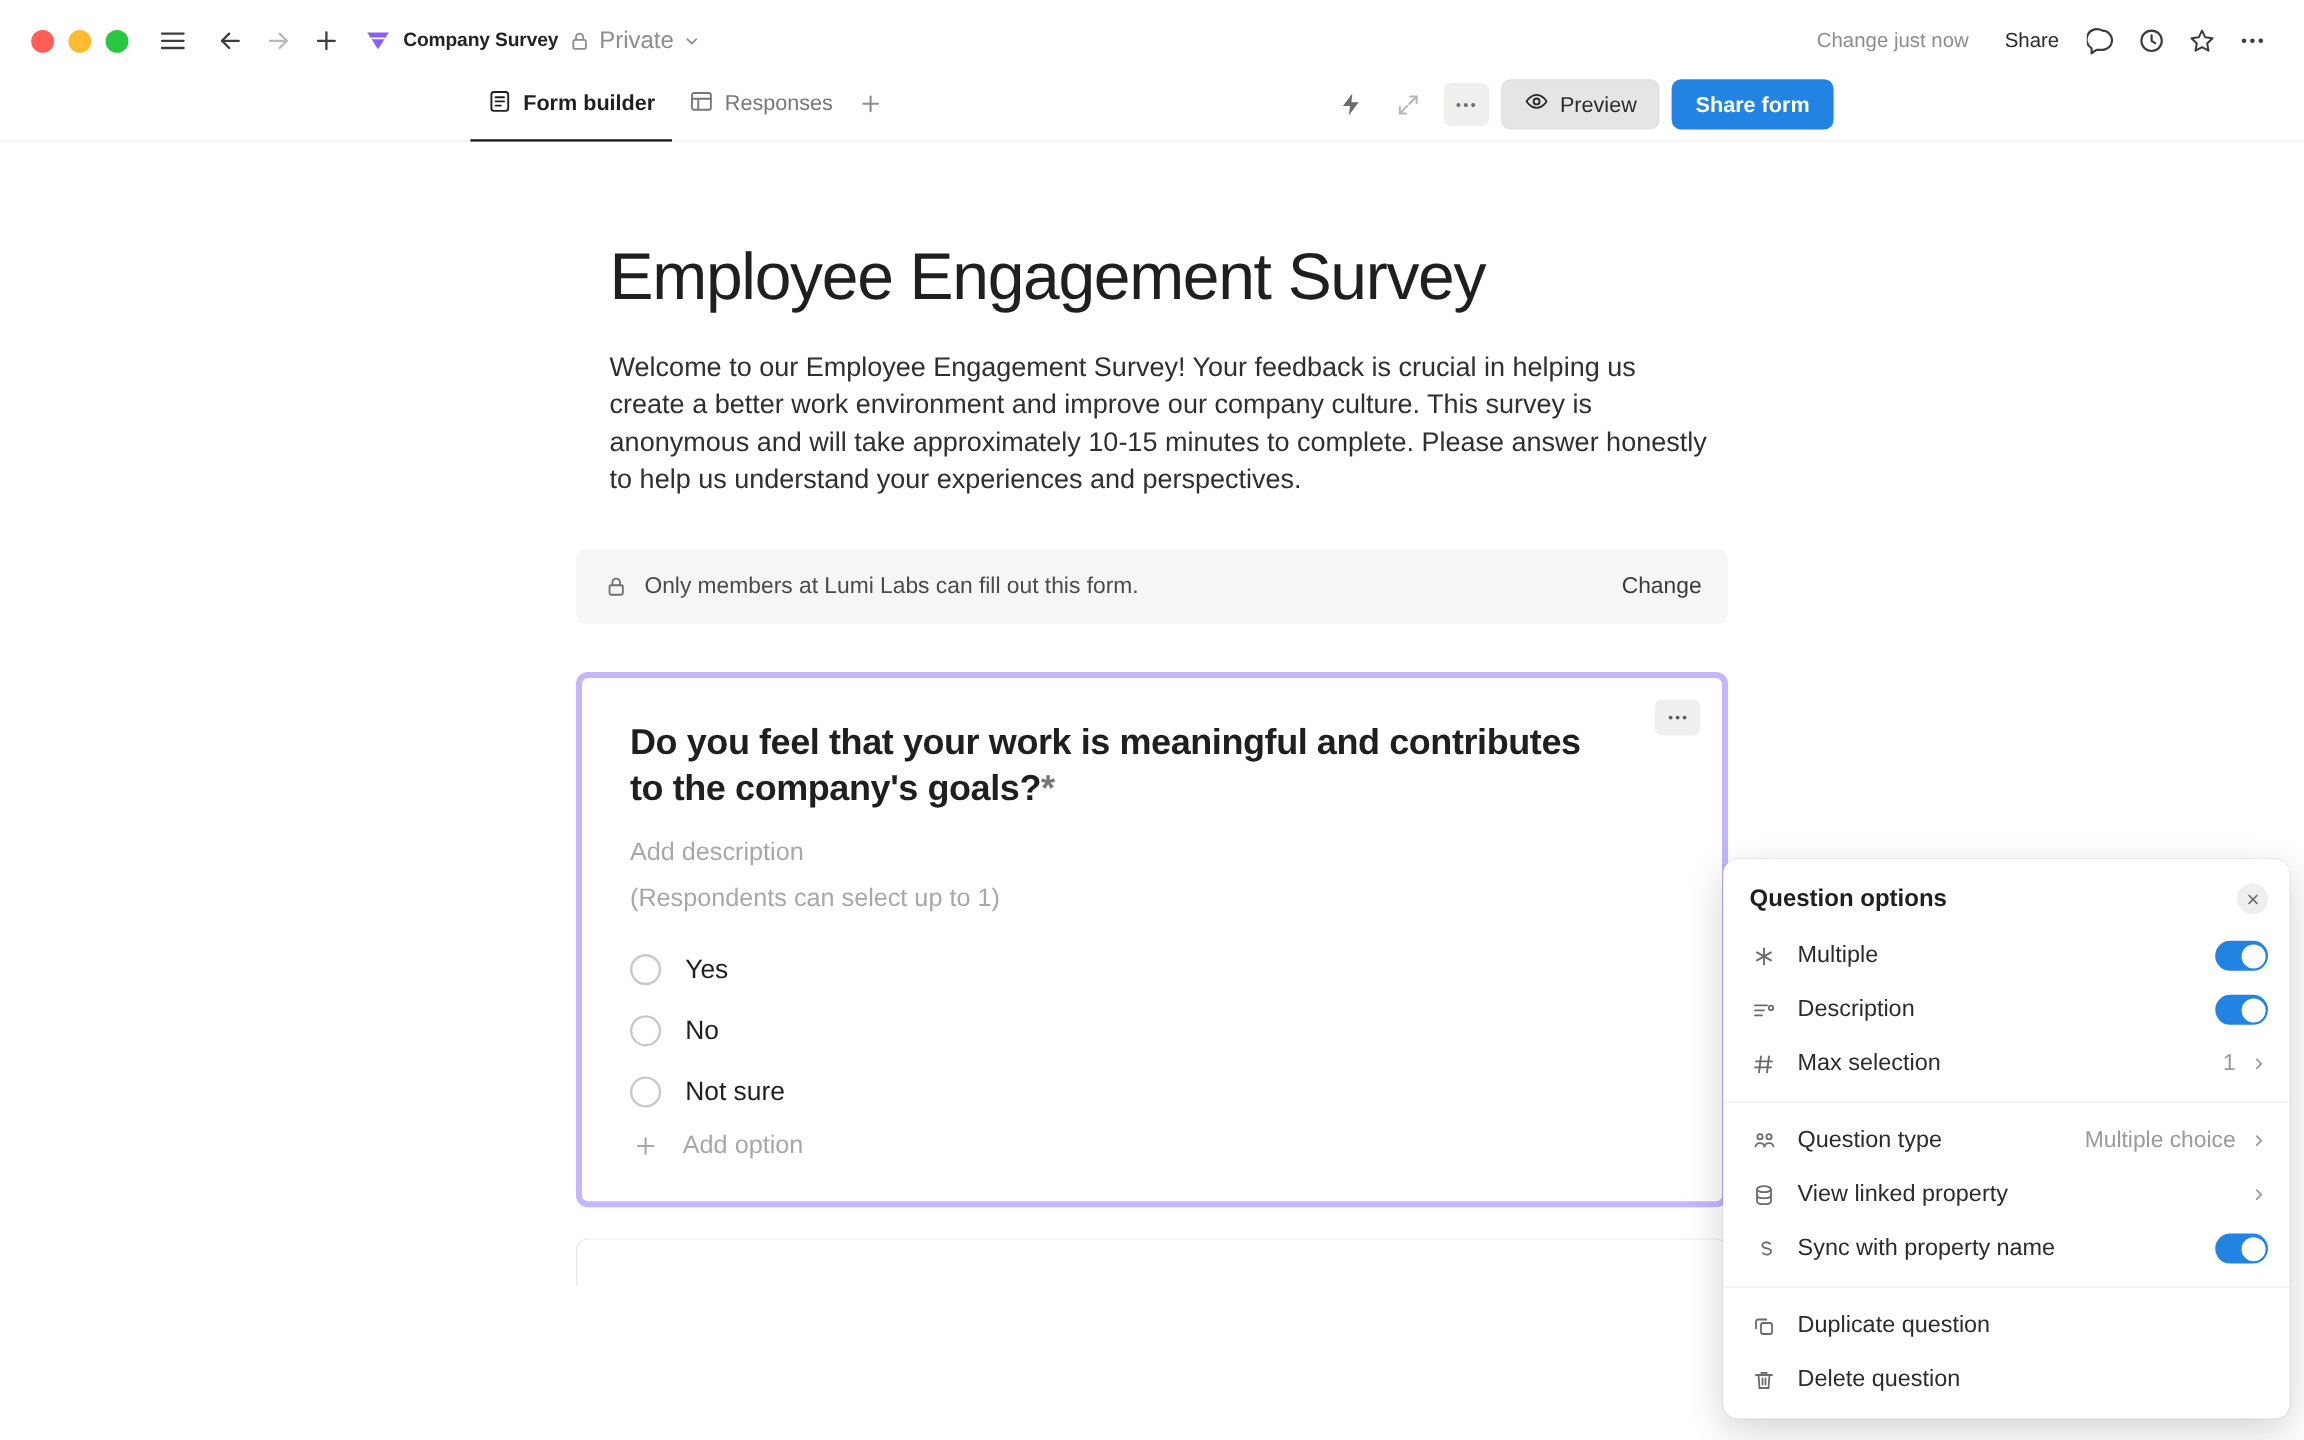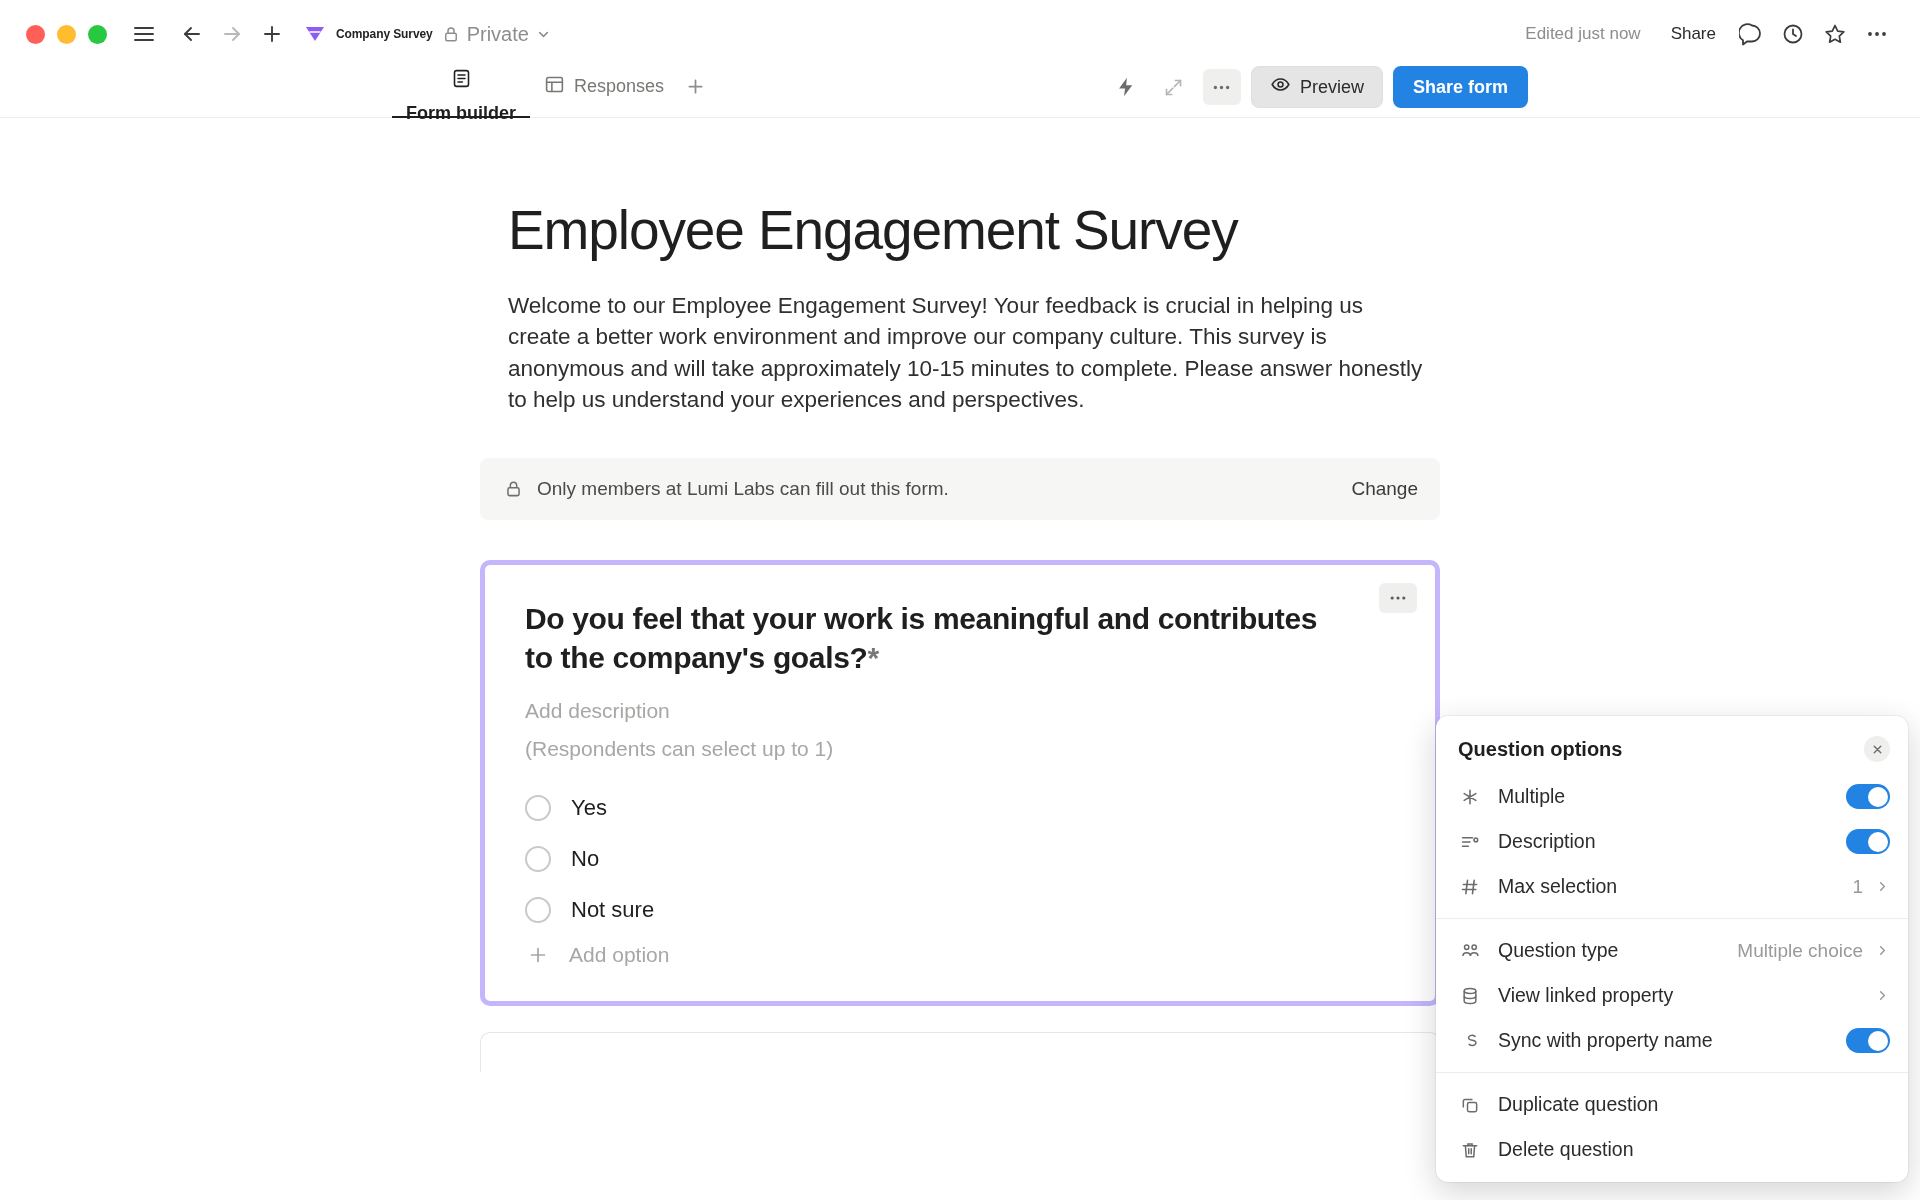--- a/index.html
+++ b/index.html
@@ -48,21 +48,21 @@
   .breadcrumb {
     display: flex;
     align-items: center;
     gap: 9px;
     font-size: 20px;
   }
   .bc-logo {
     width: 24px; height: 24px;
     display: flex; align-items: center; justify-content: center;
   }
-  .bc-title { font-weight: 600; color: #232323; font-size: 12px; letter-spacing: -0.1px;}
+  .bc-title { font-weight: 600; color: #232323; font-size: 16px; letter-spacing: -0.1px;}
   .bc-private {
     display: flex; align-items: center; gap: 7px;
     color: #8d8d8d; font-size: 20px;
   }
   .bc-private .lockico { display:flex; }
 
   .tb-right {
     margin-left: auto;
     display: flex;
     align-items: center;
@@ -95,21 +95,21 @@
   .tab {
     display: flex;
     align-items: center;
     gap: 9px;
     padding: 0 14px 12px 14px;
     font-size: 18px;
     color: #787774;
     position: relative;
     cursor: default;
   }
-  .tab.active { color: #1f1f1f; font-weight: 600; flex-direction: column; }
+  .tab.active { color: #1f1f1f; font-weight: 600; }
   .tab.active::after {
     content: "";
     position: absolute;
     left: 0; right: 0; bottom: -1px;
     height: 2.5px;
     background: #1f1f1f;
   }
   .tab-add {
     display: flex; align-items: center; justify-content: center;
     width: 34px; padding-bottom: 12px;
@@ -405,21 +405,21 @@
       <span>Private</span>
       <span class="chev">
         <svg width="15" height="15" viewBox="0 0 24 24" fill="none" stroke="#8d8d8d" stroke-width="2.4" stroke-linecap="round" stroke-linejoin="round">
             <path d="M6 9l6 6 6-6"></path>
           </svg>
       </span>
     </span>
   </div>
 
   <div class="tb-right">
-    <div class="edited">Edited just now</div>
+    <div class="edited">Change just now</div>
     <div class="share-txt">Share</div>
     <div class="tb-icon">
       <svg width="24" height="24" viewBox="0 0 24 24" fill="none" stroke="currentColor" stroke-width="1.8" stroke-linejoin="round">
           <path d="M21 11.5a8 8 0 0 1-8 8H8l-4 3v-4.2A8 8 0 0 1 13 3.5a8 8 0 0 1 8 8z"></path>
         </svg>
     </div>
     <div class="tb-icon">
       <svg width="24" height="24" viewBox="0 0 24 24" fill="none" stroke="currentColor" stroke-width="1.8" stroke-linecap="round">
           <circle cx="12" cy="12" r="8.5"></circle>
           <path d="M12 7.5V12l3 2"></path>

